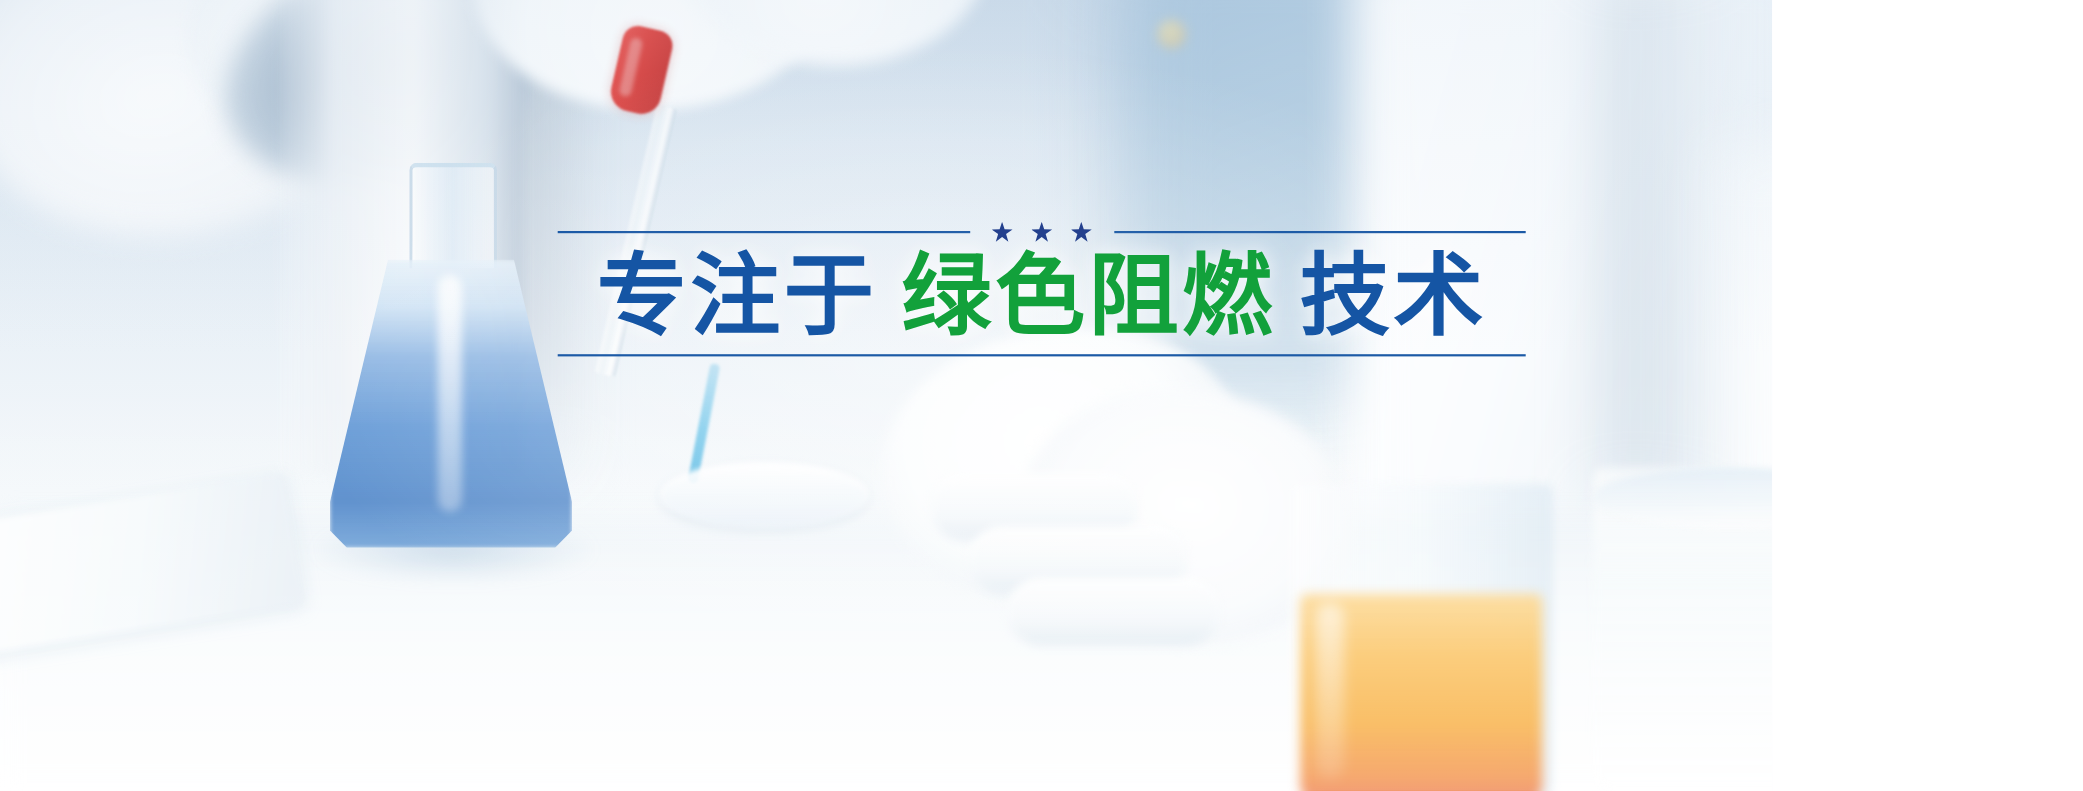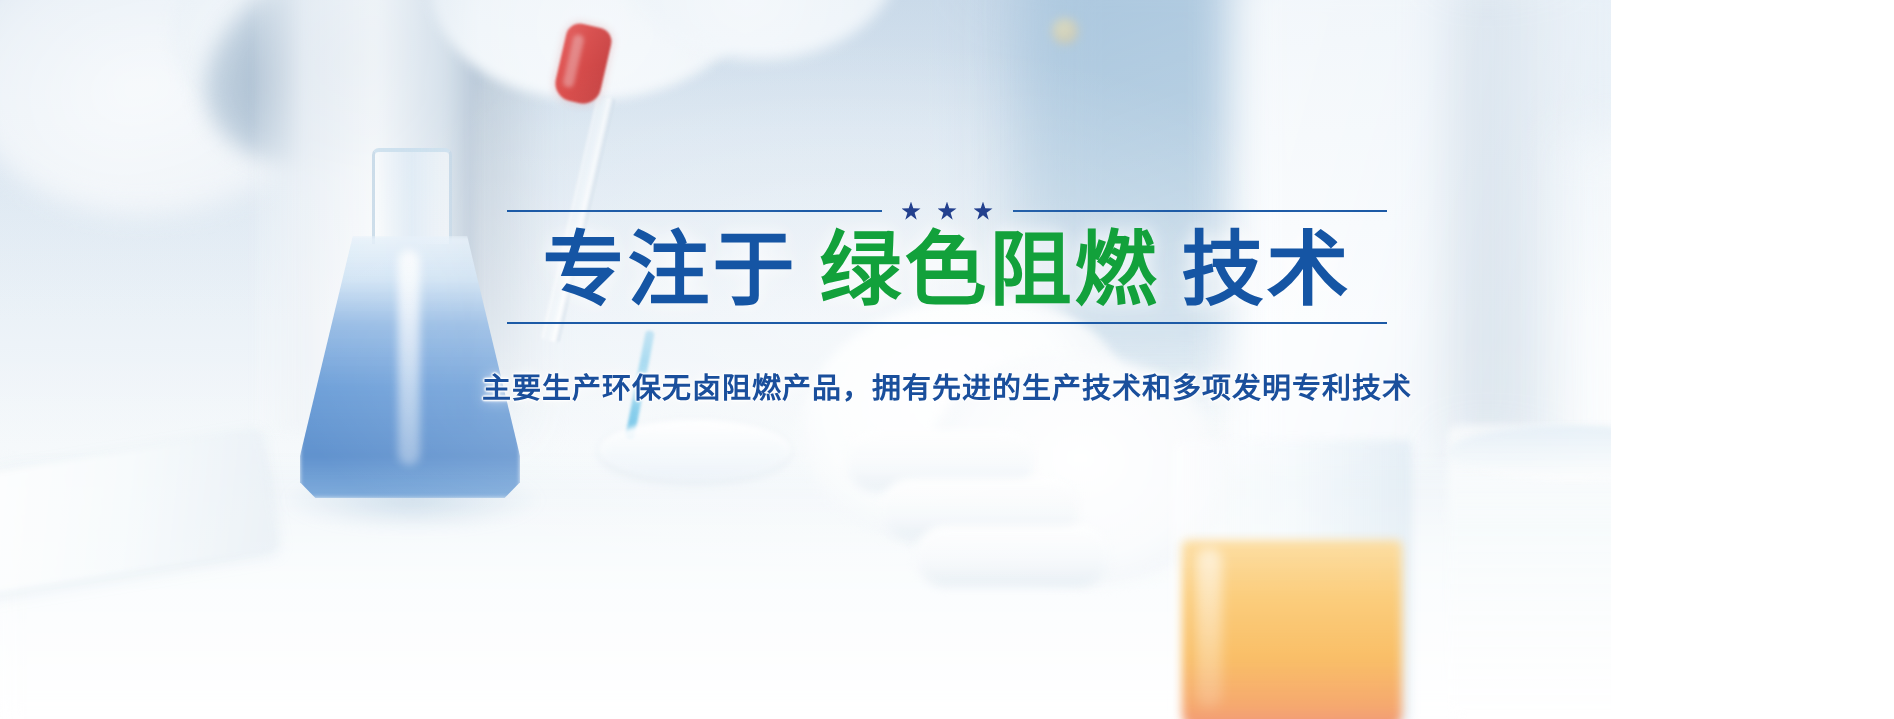--- a/index.html
+++ b/index.html
@@ -422,16 +422,15 @@
       <div class="rule-line"></div>
     </div>
 
     <div class="title">
       <span class="t-blue">专注于</span><span class="t-gap"></span><span class="t-green">绿色阻燃</span><span class="t-gap"></span><span class="t-blue">技术</span>
     </div>
 
     <div class="rule-bottom"></div>
 
 
-    <div class="desc">主要生产环保无卤阻燃产品，拥有先进的生产技术和多项发明专利技术</div>
 
   </div>
 </div>
 
 </body></html>

